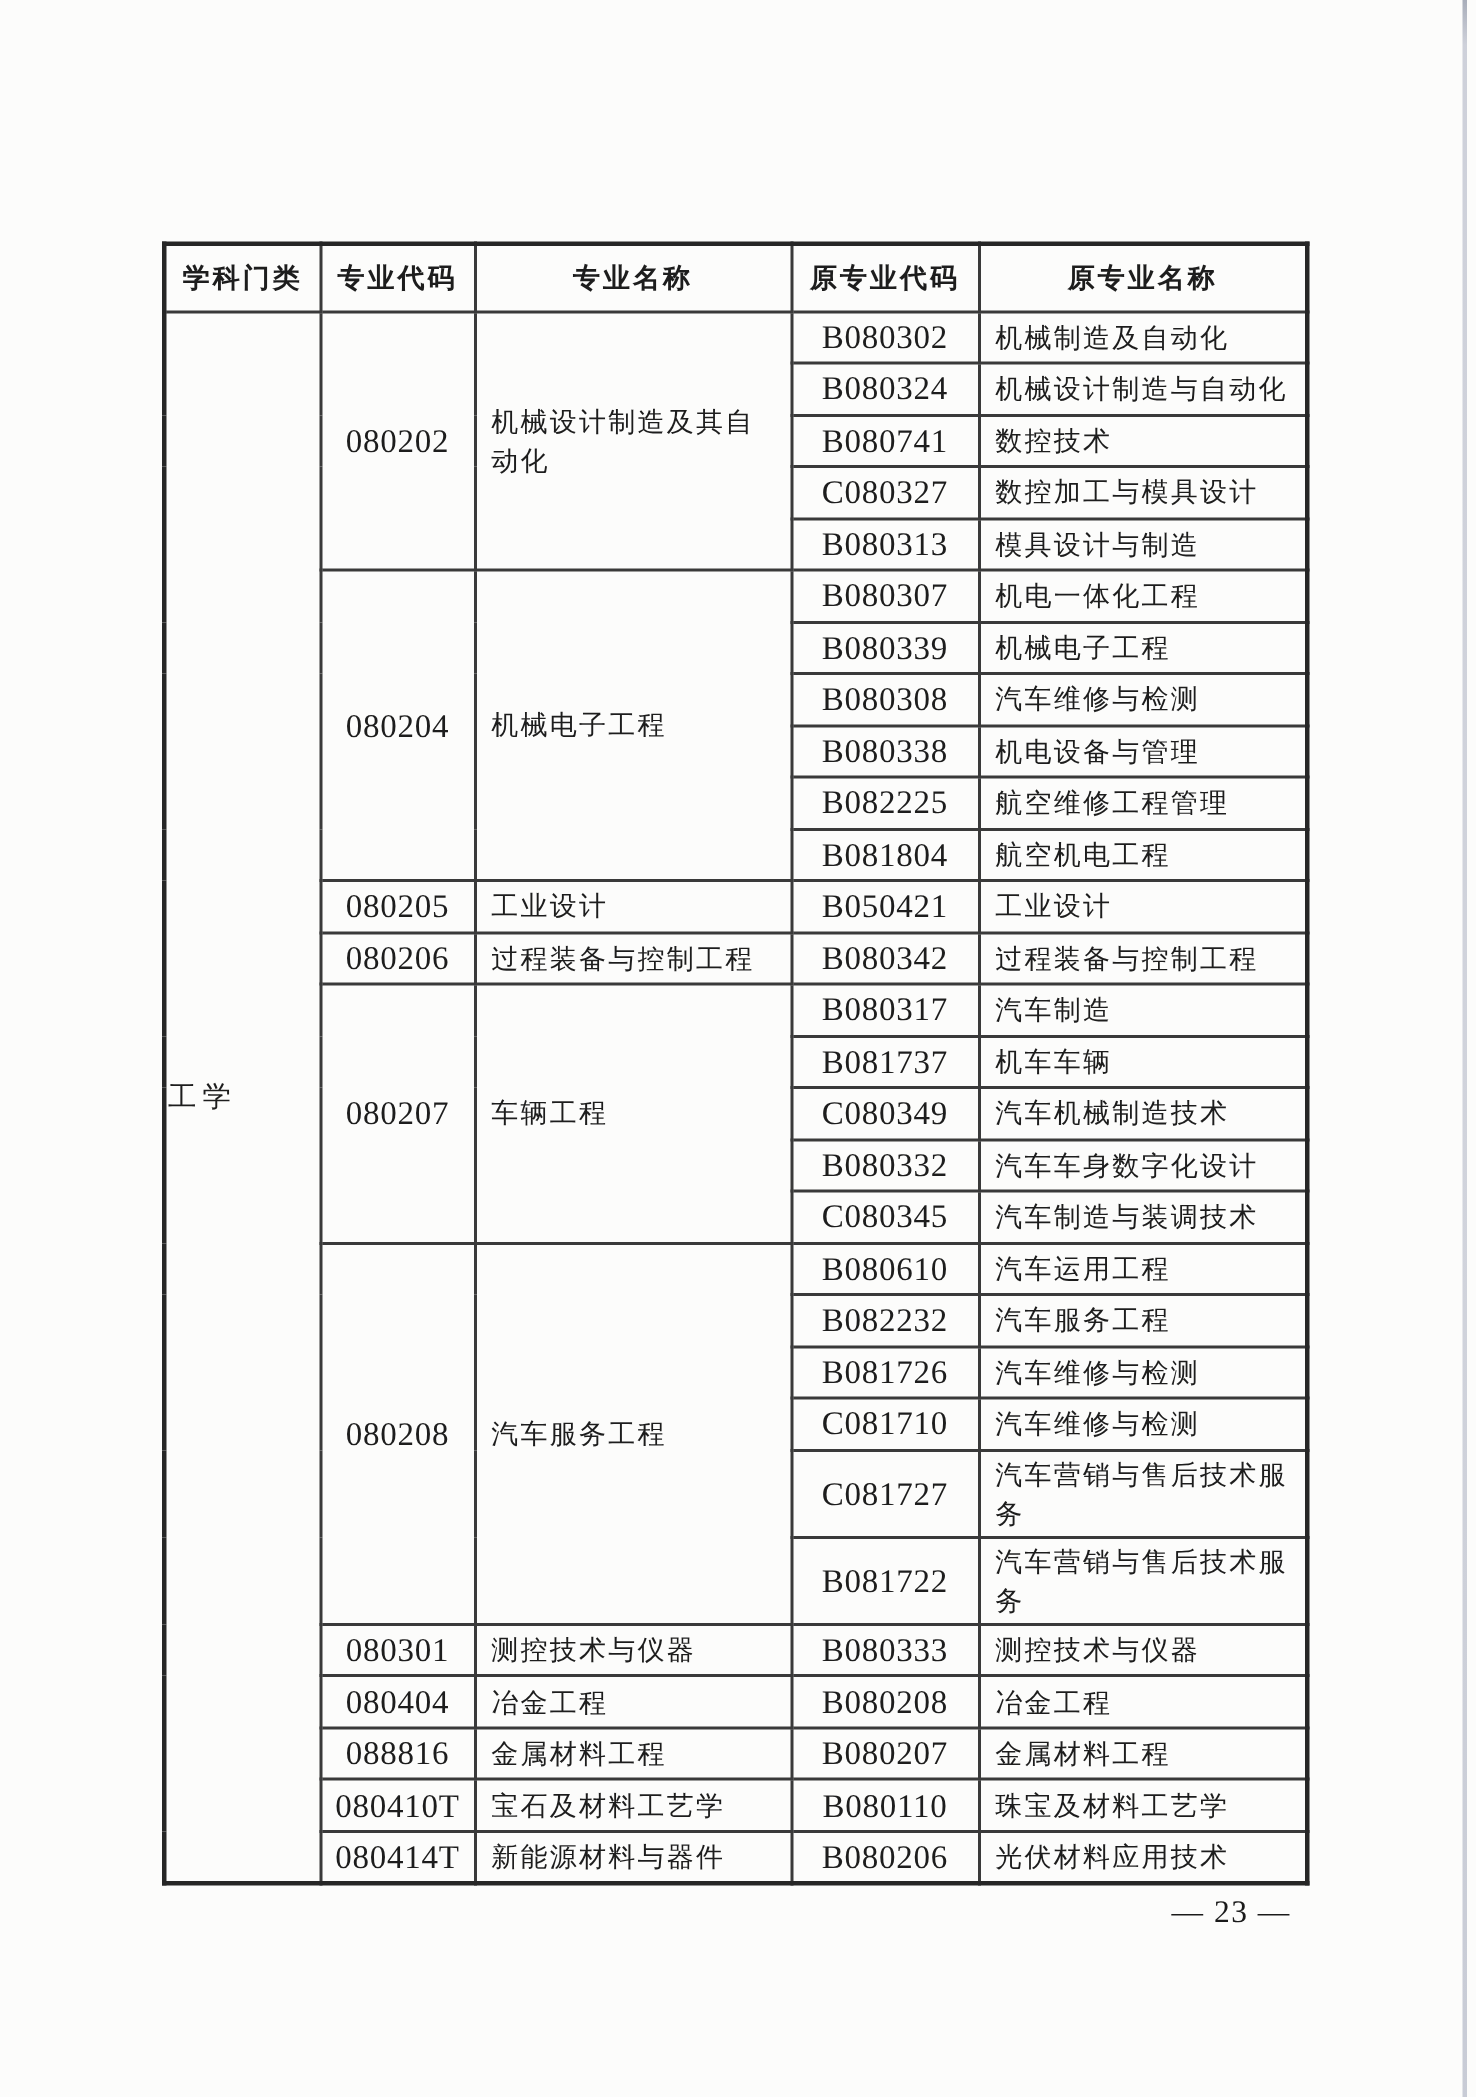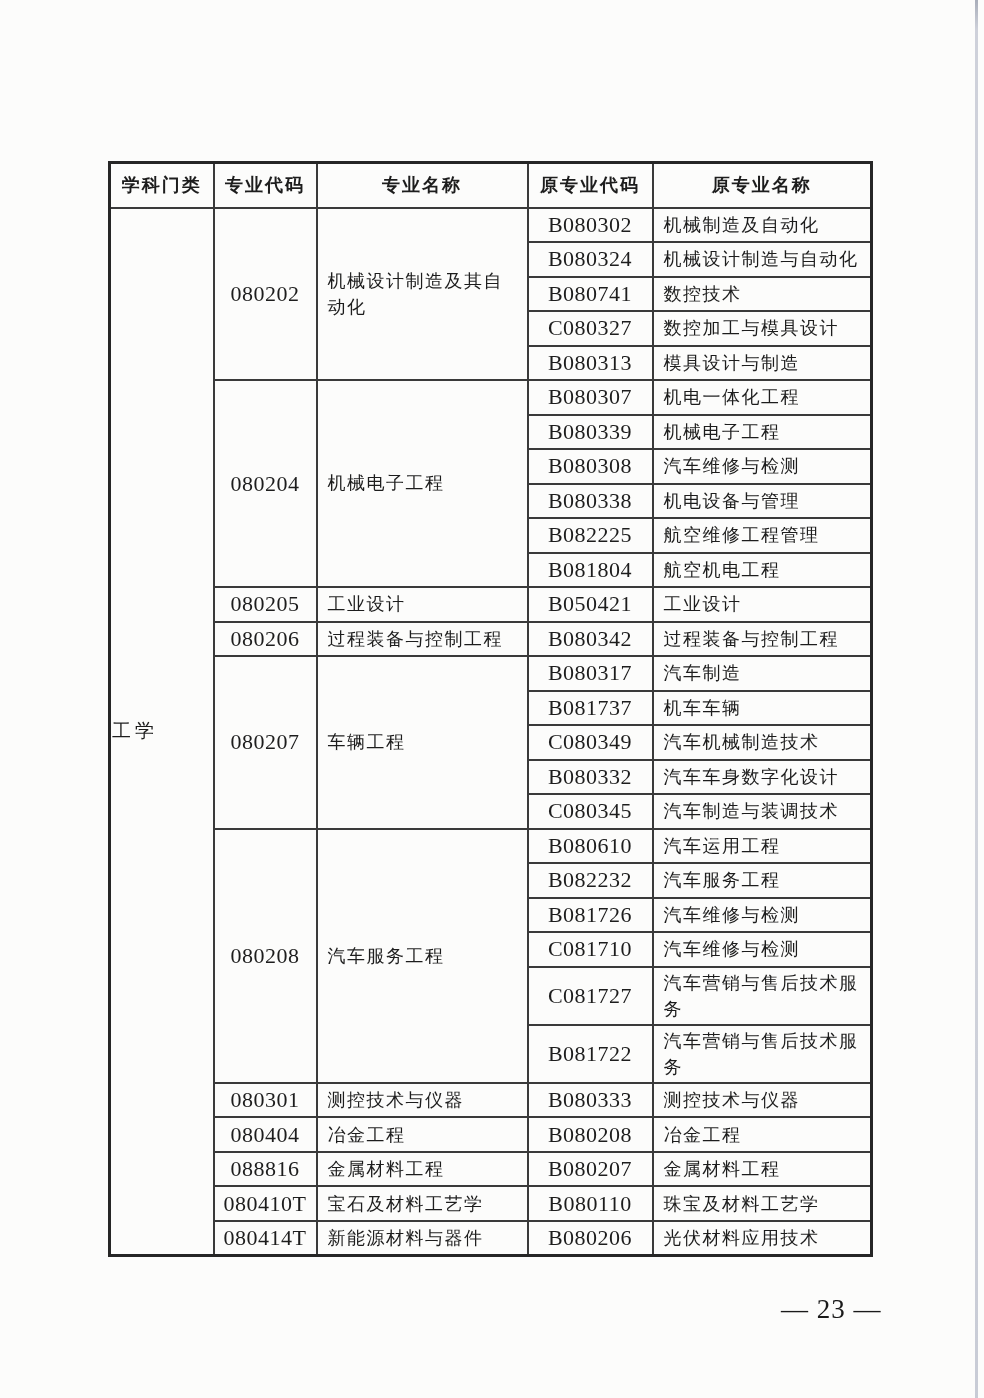--- a/index.html
+++ b/index.html
@@ -55,25 +55,24 @@
     padding: 2px 8px 2px 10px;
   }
   td.cell-discipline {
     font-size: 19px;
     letter-spacing: 4px;
   }
   .page-number {
     position: absolute;
     left: 781px;
     top: 1262px;
-    font-size: 27px;
+    font-size: 21px;
     color: #1a1a1a;
     letter-spacing: 1px;
     white-space: nowrap;
-    margin-top: 32px;
   }
   .scan-edge {
     position: absolute;
     right: 6px;
     top: 0;
     width: 3px;
     height: 1398px;
     background: linear-gradient(to bottom, #9aa0ae 0px, #c6c9d4 30px, #c9ccd6 60%, #bfc3cf 100%);
     opacity: 0.85;
   }

